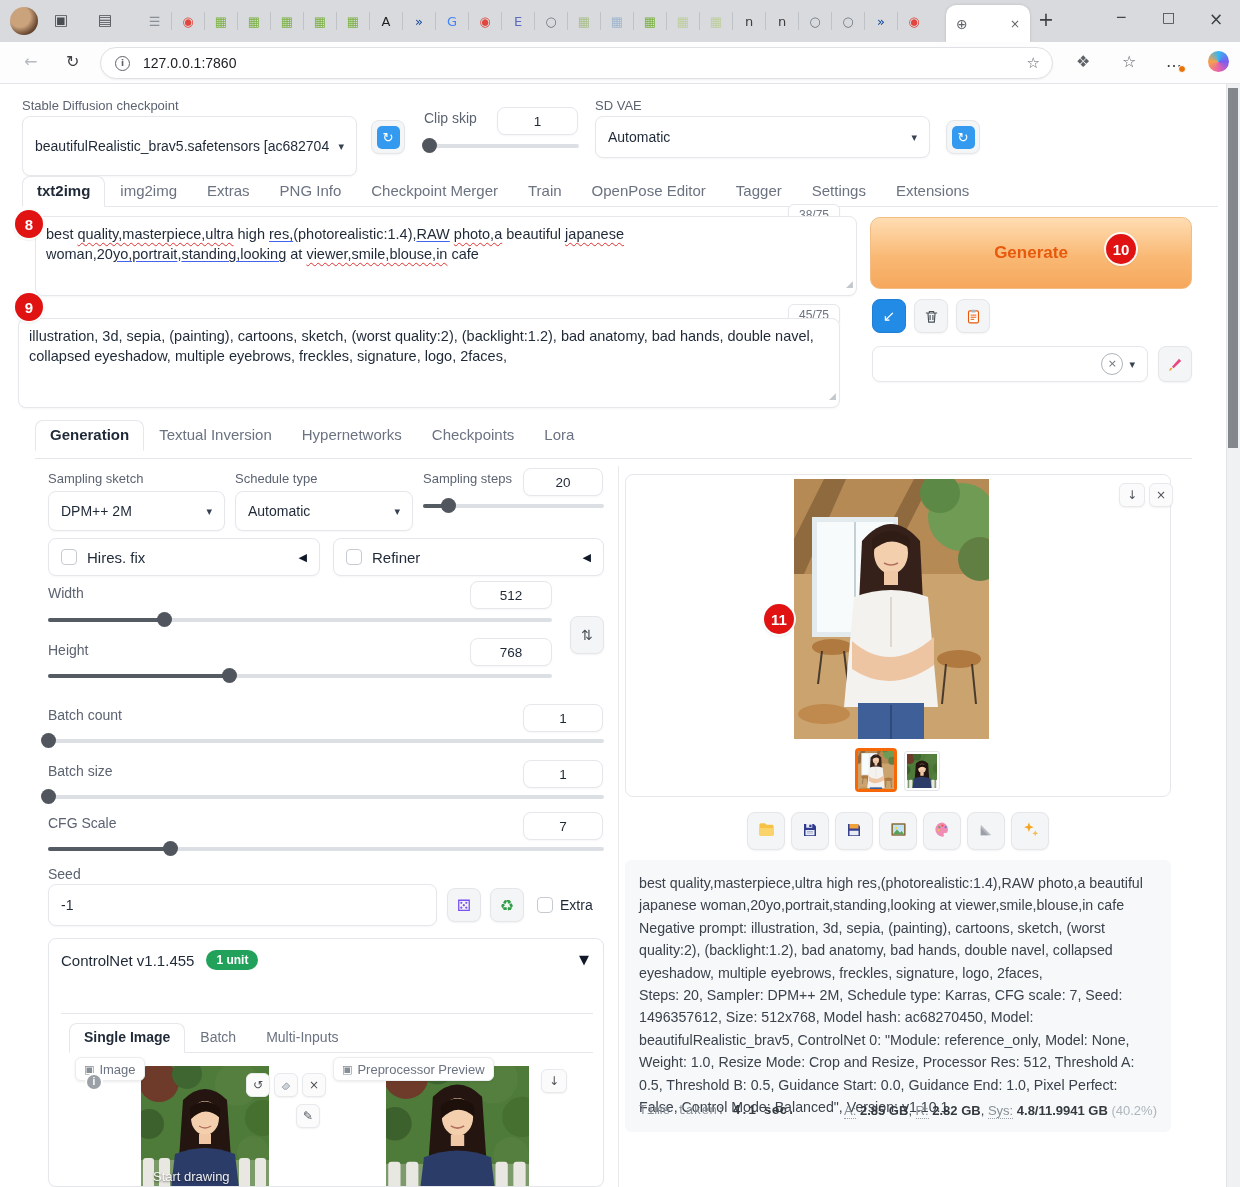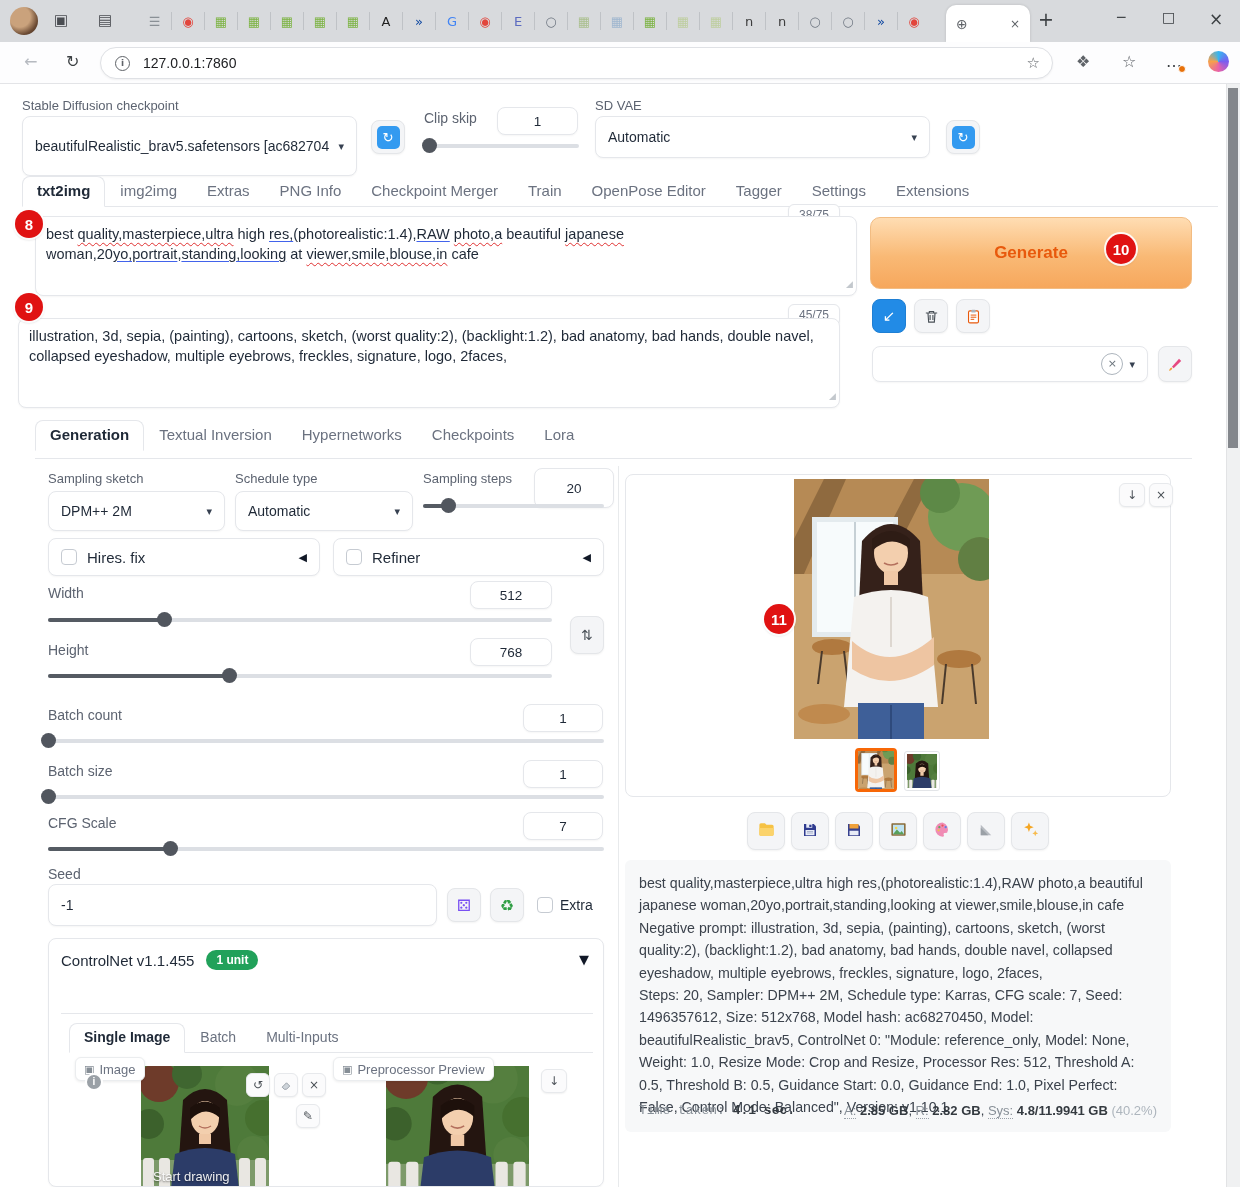--- a/index.html
+++ b/index.html
@@ -252,21 +252,21 @@
   <div class="abs dd" style="left:48px;top:491px;width:177px;height:40px;">
     <span class="val">DPM++ 2M</span>
       <span class="caret glyph">▾</span>
   </div>
   <div class="abs lbl" style="left:235px;top:471px;">Schedule type</div>
   <div class="abs dd" style="left:235px;top:491px;width:178px;height:40px;">
     <span class="val">Automatic</span>
       <span class="caret glyph">▾</span>
   </div>
   <div class="abs lbl" style="left:423px;top:471px;">Sampling steps</div>
-  <div class="abs numbox" style="left:534px;top:468px;width:80px;height:40px;">20</div>
+  <div class="abs numbox" style="left:523px;top:468px;width:80px;height:28px;">20</div>
   <div class="abs slider" style="left:423px;top:498px;width:181px;">
       <div class="track">
         <div class="fill" style="width:14%"></div>
       </div>
       <div class="knob" style="left:calc(14% - 7px)"></div>
     </div>
 
   <div class="abs panelrow" style="left:48px;top:538px;width:272px;height:38px;">
     <span class="checkbox"></span>
     <span style="font-size:15px;color:#1f2937;">Hires. fix</span>

